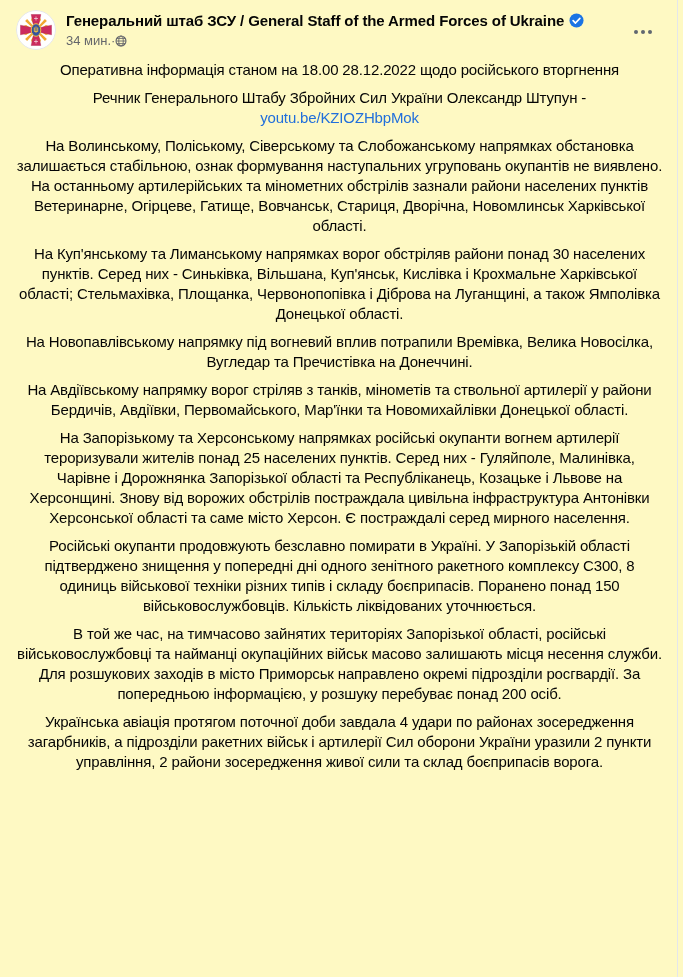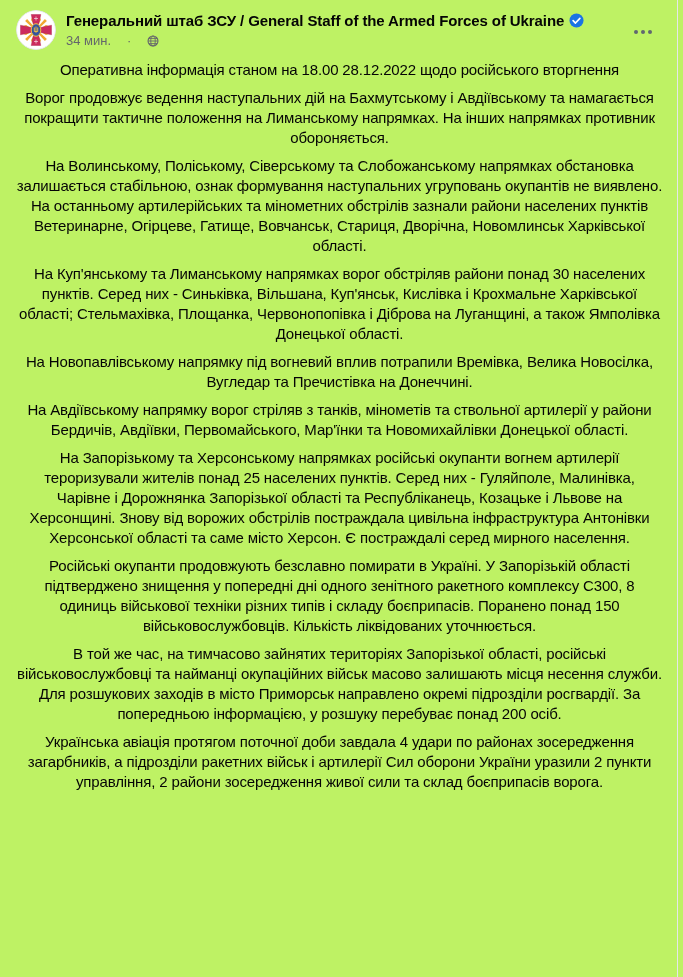--- a/index.html
+++ b/index.html
@@ -5,21 +5,21 @@
   * { margin: 0; padding: 0; box-sizing: border-box; }
   html, body { background: #ffffff; }
   body {
     width: 683px; height: 977px; overflow: hidden;
     font-family: "Liberation Sans", sans-serif;
     color: #050505;
   }
   .post {
     position: relative;
     width: 683px; height: 977px;
-    background: #bef264;
+    background: #fef9c3;
     padding: 10px 20px 0 16px;
   }
   .right-divider {
     position: absolute; top: 0; right: 5px;
     width: 1px; height: 100%;
     background: #e4e6eb;
   }
   
   .header { display: flex; align-items: flex-start; position: relative; margin-bottom: 10px; }
   .avatar {
@@ -27,21 +27,21 @@
     border-radius: 50%; overflow: hidden; cursor: pointer;
   }
   .hmeta { margin-left: 10px; flex: 1; min-width: 0; padding-top: 1px; }
   .name-row { display: flex; align-items: center; gap: 5px; }
   .page-name {
     font-size: 15px; font-weight: 700; color: #050505;
     letter-spacing: -0.1px; cursor: pointer; line-height: 19px;
   }
   .verified { display: inline-flex; flex: 0 0 auto; }
   .sub-row {
-    display: flex; align-items: center; gap: 16px;
+    display: flex; align-items: center; gap: 0;
     margin-top: 3px;
     font-size: 13px; color: #65676b; line-height: 16px;
   }
   .sub-row .timestamp { cursor: pointer; }
   .menu-btn {
     position: absolute; right: 4px; top: 6px;
     width: 32px; height: 32px; border-radius: 50%;
     display: flex; align-items: center; justify-content: center;
     gap: 3px; cursor: pointer;
   }
@@ -131,22 +131,25 @@
     <div class="menu-btn" title="">
       <i></i>
         <i></i>
         <i></i>
     </div>
   </div>
 
   <div class="body-text">
     <p>Оперативна інформація станом на 18.00 28.12.2022 щодо російського вторгнення</p>
 
+    <p>
+      <span>Речник Генерального Штабу Збройних Сил України Олександр Штупун -</span><br>
+      <a class="post-link" href="#">youtu.be/KZIOZHbpMok</a>
+    </p>
 
-    <p>Ворог продовжує ведення наступальних дій на Бахмутському і Авдіївському та намагається покращити тактичне положення на Лиманському напрямках. На інших напрямках противник обороняється.</p>
     <p>На Волинському, Поліському, Сіверському та Слобожанському напрямках обстановка залишається стабільною, ознак формування наступальних угруповань окупантів не виявлено. На останньому артилерійських та мінометних обстрілів зазнали райони населених пунктів Ветеринарне, Огірцеве, Гатище, Вовчанськ, Стариця, Дворічна, Новомлинськ Харківської області.</p>
     <p>На Куп'янському та Лиманському напрямках ворог обстріляв райони понад 30 населених пунктів. Серед них - Синьківка, Вільшана, Куп'янськ, Кислівка і Крохмальне Харківської області; Стельмахівка, Площанка, Червонопопівка і Діброва на Луганщині, а також Ямполівка Донецької області.</p>
     <p>На Новопавлівському напрямку під вогневий вплив потрапили Времівка, Велика Новосілка, Вугледар та Пречистівка на Донеччині.</p>
     <p>На Авдіївському напрямку ворог стріляв з танків, мінометів та ствольної артилерії у райони Бердичів, Авдіївки, Первомайського, Мар'їнки та Новомихайлівки Донецької області.</p>
     <p>На Запорізькому та Херсонському напрямках російські окупанти вогнем артилерії тероризували жителів понад 25 населених пунктів. Серед них - Гуляйполе, Малинівка, Чарівне і Дорожнянка Запорізької області та Республіканець, Козацьке і Львове на Херсонщині. Знову від ворожих обстрілів постраждала цивільна інфраструктура Антонівки Херсонської області та саме місто Херсон. Є постраждалі серед мирного населення.</p>
     <p>Російські окупанти продовжують безславно помирати в Україні. У Запорізькій області підтверджено знищення у попередні дні одного зенітного ракетного комплексу С300, 8 одиниць військової техніки різних типів і складу боєприпасів. Поранено понад 150 військовослужбовців. Кількість ліквідованих уточнюється.</p>
     <p>В той же час, на тимчасово зайнятих територіях Запорізької області, російські військовослужбовці та найманці окупаційних військ масово залишають місця несення служби. Для розшукових заходів в місто Приморськ направлено окремі підрозділи росгвардії. За попередньою інформацією, у розшуку перебуває понад 200 осіб.</p>
     <p>Українська авіація протягом поточної доби завдала 4 удари по районах зосередження загарбників, а підрозділи ракетних військ і артилерії Сил оборони України уразили 2 пункти управління, 2 райони зосередження живої сили та склад боєприпасів ворога.</p>
   </div>
 

